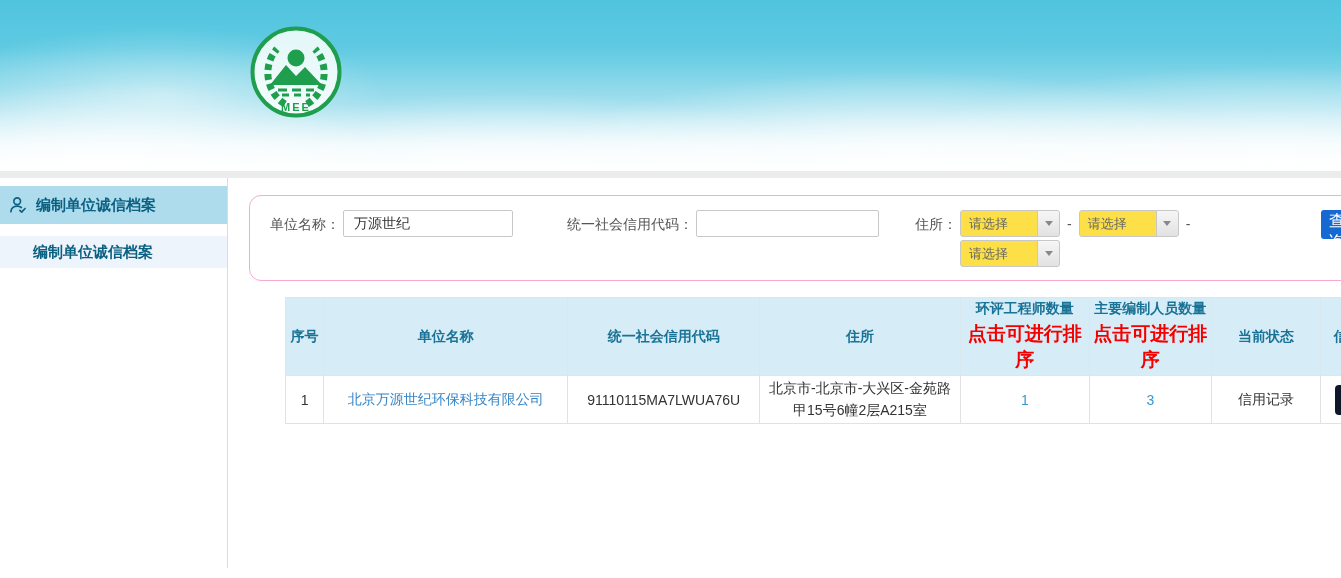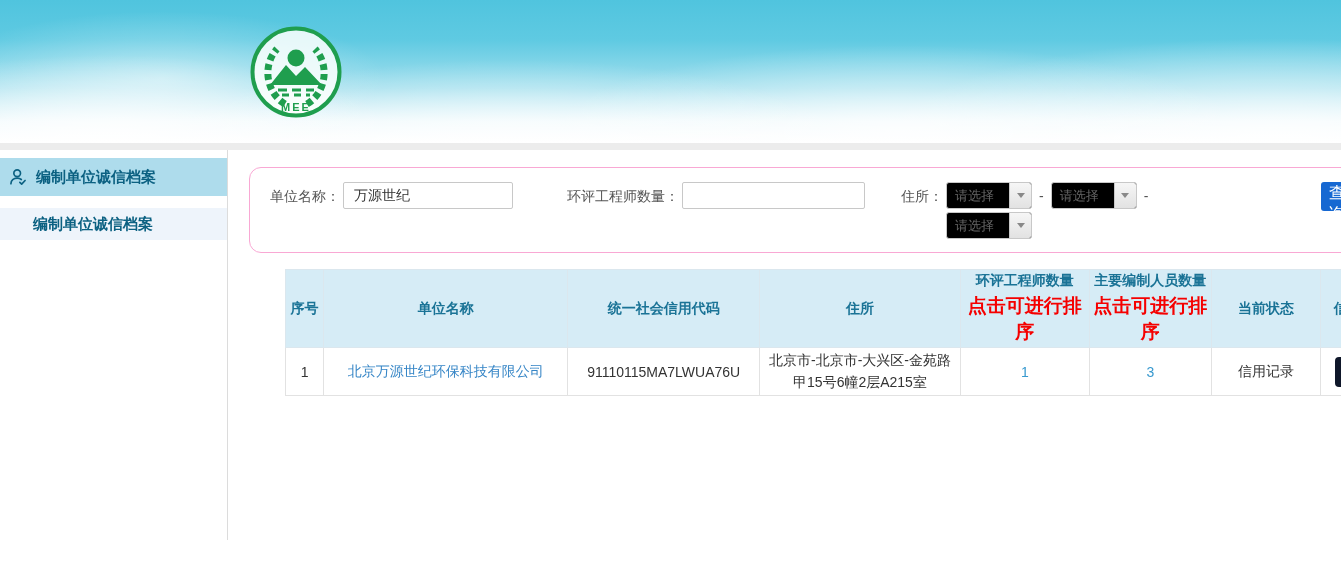--- a/index.html
+++ b/index.html
@@ -4,21 +4,21 @@
 <style>
   * { box-sizing: border-box; }
   html,body { margin:0; padding:0; }
   body {
     width:1341px; height:578px; overflow:hidden;
     font-family:"Liberation Sans","DejaVu Sans",sans-serif;
     background:#ffffff;
   }
   
   .header {
-    position:relative; height:143px;
+    position:relative; height:171px;
     background:
       radial-gradient(ellipse 420px 130px at 8% 102%, rgba(255,255,255,.95), rgba(255,255,255,0) 70%),
       radial-gradient(ellipse 520px 150px at 38% 115%, rgba(255,255,255,.9), rgba(255,255,255,0) 70%),
       radial-gradient(ellipse 480px 120px at 67% 92%, rgba(255,255,255,.75), rgba(255,255,255,0) 72%),
       radial-gradient(ellipse 560px 150px at 95% 100%, rgba(255,255,255,.85), rgba(255,255,255,0) 70%),
       radial-gradient(ellipse 300px 90px at 12% 55%, rgba(255,255,255,.45), rgba(255,255,255,0) 75%),
       linear-gradient(180deg,#50c4de 0%,#5fcae2 28%,#a5e0ee 62%,#eef9fc 85%,#ffffff 100%);
   }
   .logo { position:absolute; left:249px; top:25px; width:94px; height:94px; }
   .site-title {
@@ -55,22 +55,22 @@
     height:27px; border:1px solid #c8c8c8; border-radius:2px; padding:0 10px;
     font-size:14px; color:#333; outline:none; font-family:inherit;
   }
   .input-name { width:170px; margin-left:3px; }
   .label-code { margin-left:54px; }
   .input-code { width:183px; margin-left:3px; }
   .addr-group { display:flex; margin-left:36px; }
   .addr-selects { display:flex; flex-direction:column; gap:3px; margin-left:3px; }
   .addr-line { display:flex; align-items:center; gap:7px; }
   .sel-box {
-    width:86px; height:27px; border:1px solid #c8c8c8; border-radius:3px;
-    display:flex; background:#000000; overflow:hidden; cursor:pointer;
+    width:100px; height:27px; border:1px solid #c8c8c8; border-radius:3px;
+    display:flex; background:#fde047; overflow:hidden; cursor:pointer;
   }
   .sel-text { flex:1; padding-left:8px; line-height:25px; font-size:13px; color:#666; }
   .sel-arrow {
     width:22px; background:linear-gradient(#f6f6f6,#e2e2e2); border-left:1px solid #c8c8c8;
     display:flex; align-items:center; justify-content:center;
   }
   .tri-down { width:0; height:0; border-left:4px solid transparent; border-right:4px solid transparent; border-top:5px solid #888; }
   .dash { color:#555; }
   .search-btn {
     position:absolute; right:13px; top:14px; width:32px; height:29px;
@@ -129,21 +129,21 @@
       <span>编制单位诚信档案</span>
     </div>
   </div>
 
   <div class="main">
 
     <div class="search-panel">
       <div class="search-row">
         <span class="f-label">单位名称：</span>
         <input class="txt-input input-name" type="text" value="万源世纪" style="">
-        <span class="f-label label-code">环评工程师数量：</span>
+        <span class="f-label label-code">统一社会信用代码：</span>
         <input class="txt-input input-code" type="text" value="" style="">
         <div class="addr-group">
           <span class="f-label">住所：</span>
           <div class="addr-selects">
             <div class="addr-line">
               <div class="sel-box">
                 <span class="sel-text">请选择</span>
                 <span class="sel-arrow">
                     <span class="tri-down"></span>
                   </span>

